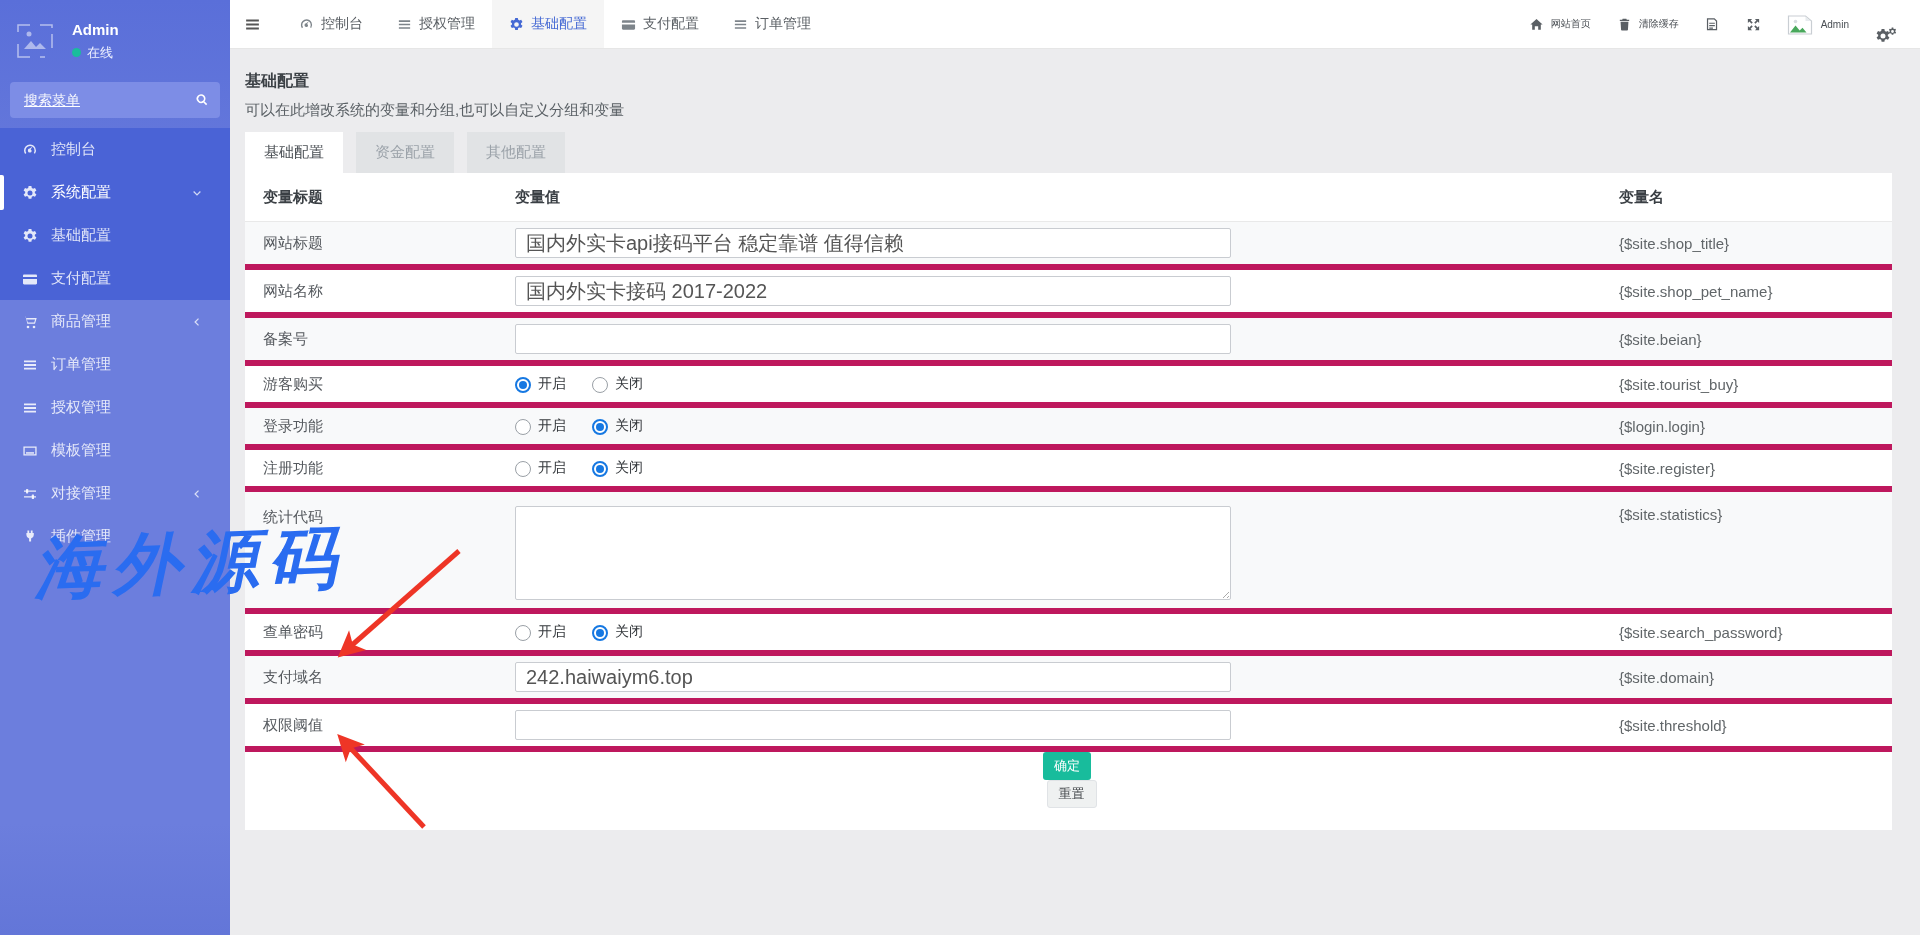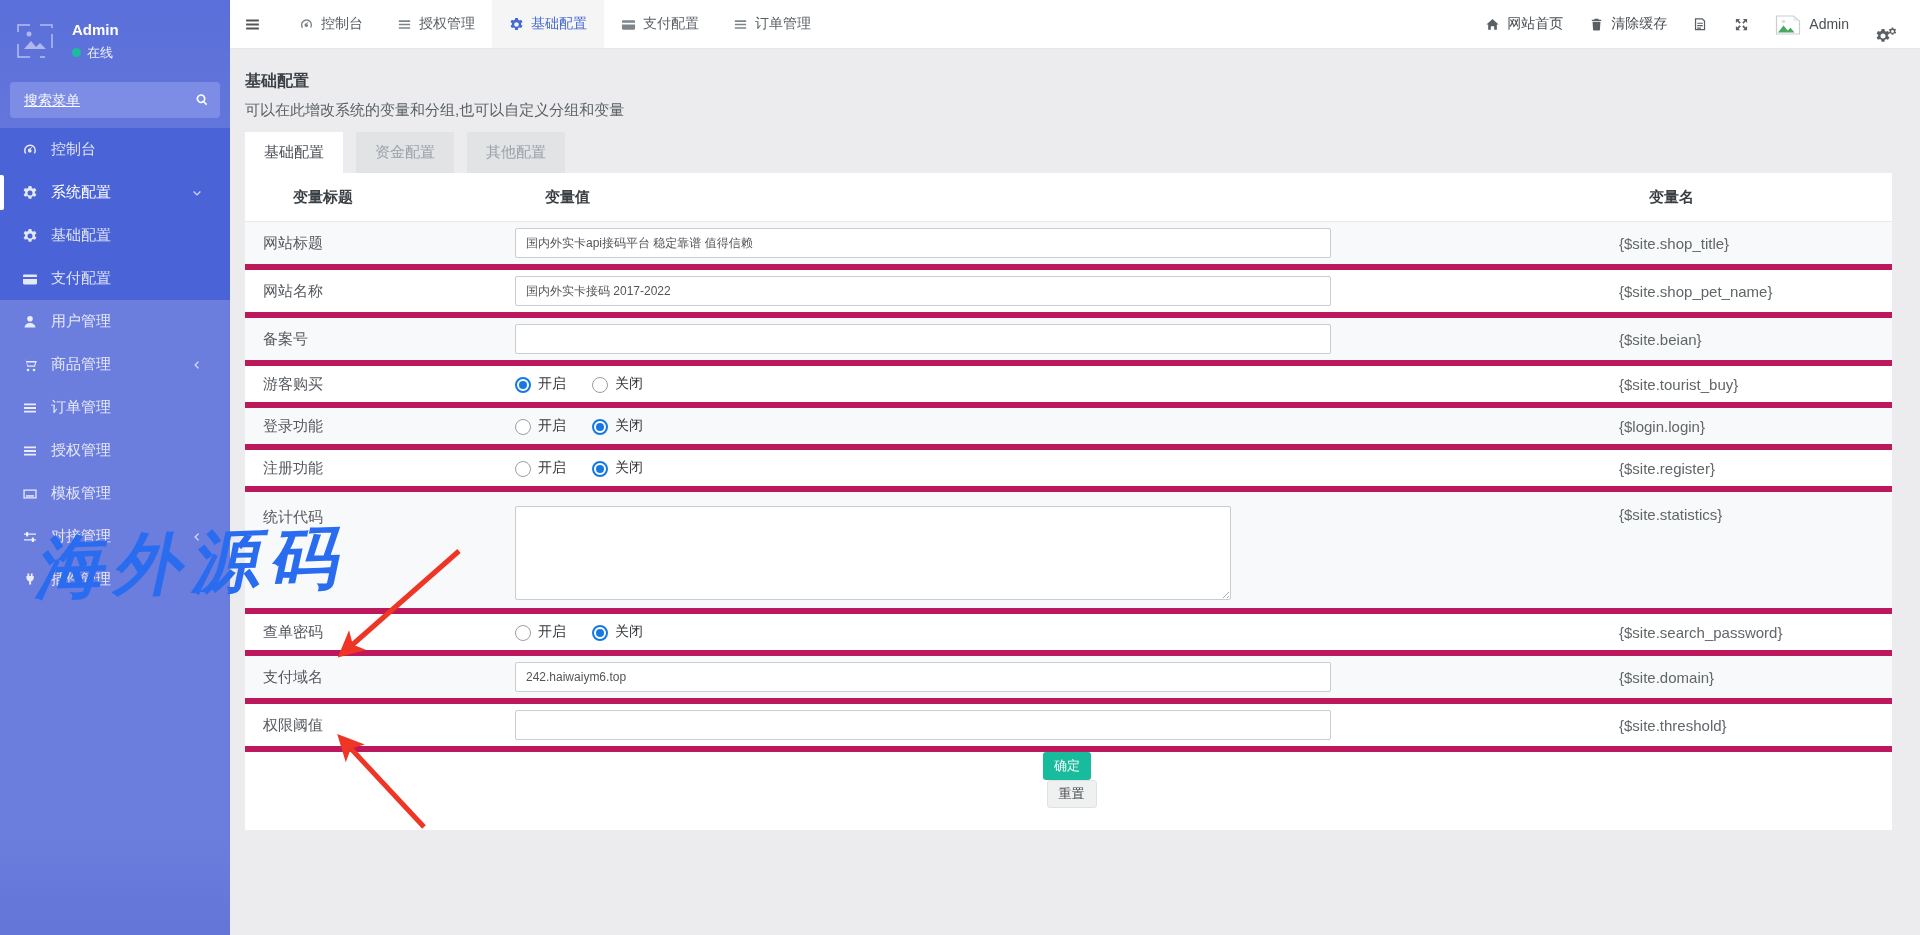--- a/index.html
+++ b/index.html
@@ -36,53 +36,53 @@
     border-bottom:1px solid #e6e6e6; display:flex; align-items:stretch; z-index:4; }
   .nav-burger { width:44px; border:none; background:none; display:flex; align-items:center; justify-content:center;
     color:#555; cursor:pointer; }
   .nav-burger .ic { width:17px; height:17px; }
   .nav-tabs { display:flex; align-items:stretch; margin-left:8px; }
   .n-tab { display:flex; align-items:center; padding:0 17px; font-size:14px; color:#5a5f64; cursor:pointer; }
   .n-tab .ic { width:15px; height:15px; margin-right:7px; color:#7d848a; }
   .n-tab.active { background:#f5f5f5; color:#4569d4; }
   .n-tab.active .ic { color:#4569d4; }
   .nav-right { margin-left:auto; display:flex; align-items:center; padding-right:10px; }
-  .nr-item { display:flex; align-items:center; color:#4a4f54; font-size:14px; padding:0 13px; height:40px; cursor:pointer; }
+  .nr-item { display:flex; align-items:center; color:#4a4f54; font-size:10px; padding:0 13px; height:40px; cursor:pointer; }
   .nr-item .ic { width:15px; height:15px; color:#5a5f64; }
   .nr-item .lbl { margin-left:7px; }
   .mini-avatar { width:26px; height:22px; margin-right:8px; }
   .gears { display:flex; align-items:flex-end; }
   .gears .g1 { width:16px; height:16px; }
   .gears .g2 { width:9px; height:9px; margin-left:-3px; margin-bottom:8px; }
 
   
   .content { position:absolute; left:230px; top:49px; right:0; bottom:0; background:#ececee; }
   .page-head { position:absolute; left:15px; top:22px; }
   .page-head h1 { font-size:16px; color:#3c4146; font-weight:bold; }
   .page-head p { margin-top:9px; font-size:15px; color:#5a6065; }
   .page-tabs { position:absolute; left:15px; top:83px; height:41px; display:flex; }
   .p-tab { height:41px; display:flex; align-items:center; padding:0 19px; font-size:15px;
     background:#e1e3e5; color:#9ba2a9; margin-right:13px; cursor:pointer; }
   .p-tab.active { background:#fff; color:#4a4f54; }
 
   .panel { position:absolute; left:15px; top:124px; width:1647px; height:657px; background:#fff; }
   .row-grid { display:grid; grid-template-columns:270px 1104px 1fr; align-items:center; }
-  .t-head { height:49px; border-bottom:1px solid #e9e9e9; font-weight:bold; font-size:15px; color:#3a3f44;padding-left:30px; }
+  .t-head { height:49px; border-bottom:1px solid #e9e9e9; font-weight:bold; font-size:15px; color:#3a3f44; }
   .t-head > div:first-child, .frow .cell-label { padding-left:18px; }
   .frow { border-bottom:6px solid #be185d; }
   .frow.striped { background:#f8f9fa; }
   .cell-label { font-size:15px; color:#55595e; }
   .cell-var { font-size:15px; color:#616669; }
   .r-input { height:48px; }
   .r-radio { height:42px; }
   .r-textarea { height:122px; align-items:flex-start; }
   .r-textarea .cell-label { padding-top:16px; }
   .r-textarea .cell-var { padding-top:14px; }
-  .f-input { width:816px; height:30px; border:1px solid #c9ccd1; border-radius:2px; padding:0 10px;
-    font-size:12px; color:#555; font-family:inherit; background:#fff; outline:none; }
+  .f-input { width:716px; height:30px; border:1px solid #c9ccd1; border-radius:2px; padding:0 10px;
+    font-size:20px; color:#555; font-family:inherit; background:#fff; outline:none; }
   .ta-wrap { position:relative; width:716px; margin-top:14px; }
   .f-textarea { width:716px; height:94px; border:1px solid #c9ccd1; border-radius:2px; padding:6px 10px;
     font-size:14px; color:#555; font-family:inherit; resize:none; outline:none; display:block; }
   .ta-grip { position:absolute; right:2px; bottom:2px; width:9px; height:9px;
     background:repeating-linear-gradient(135deg,transparent 0 2px,#aaa 2px 3px); clip-path:polygon(100% 0,100% 100%,0 100%); }
   .radio-group { display:flex; align-items:center; }
   .radio-opt { display:flex; align-items:flex-end; margin-right:26px; cursor:pointer; }
   .radio { width:16px; height:16px; border-radius:50%; border:1px solid #9aa0a6; background:#fff;
     display:flex; align-items:center; justify-content:center; }
   .radio.sel { border:2px solid #1678e2; }
@@ -220,26 +220,20 @@
         <span>基础配置</span>
       </div>
       <div class="m-item dark">
         <svg class="ic">
           <use href="#i-credit-card"></use>
         </svg>
         <span>支付配置</span>
       </div>
       <div class="m-item">
         <svg class="ic">
-          <use href="#i-user"></use>
-        </svg>
-        <span>用户管理</span>
-      </div>
-      <div class="m-item">
-        <svg class="ic">
           <use href="#i-cart"></use>
         </svg>
         <span>商品管理</span>
         <svg class="chev ic">
           <use href="#i-chev-left"></use>
         </svg>
       </div>
       <div class="m-item">
         <svg class="ic">
           <use href="#i-list"></use>

